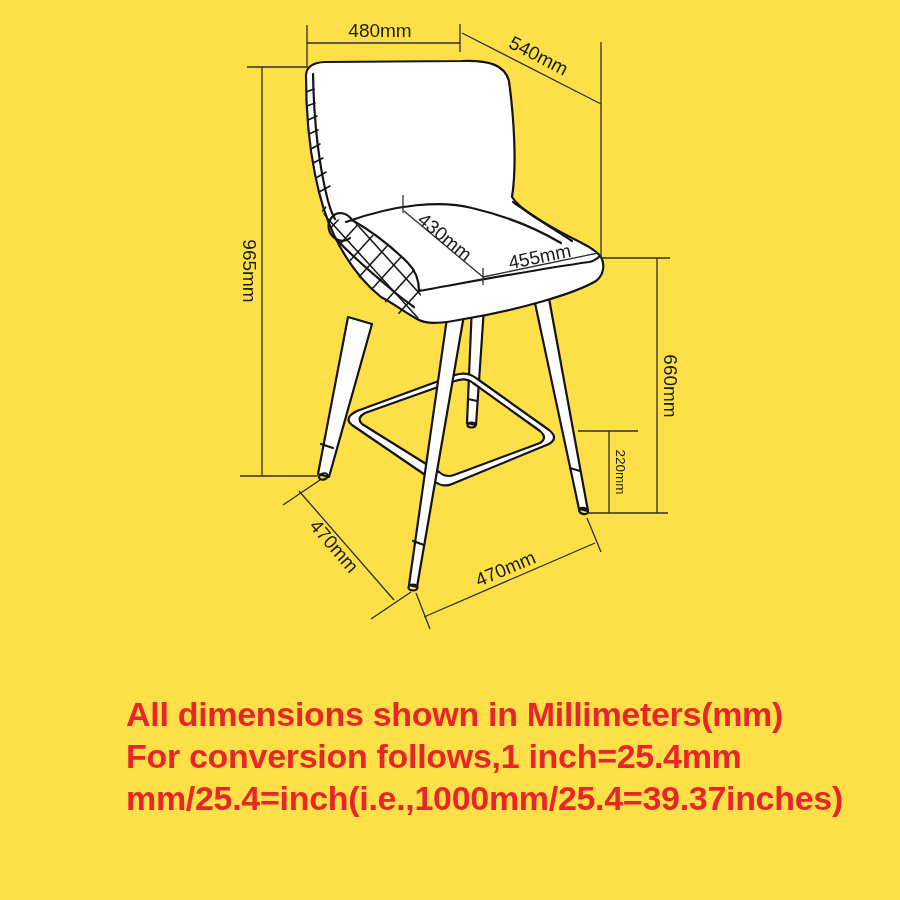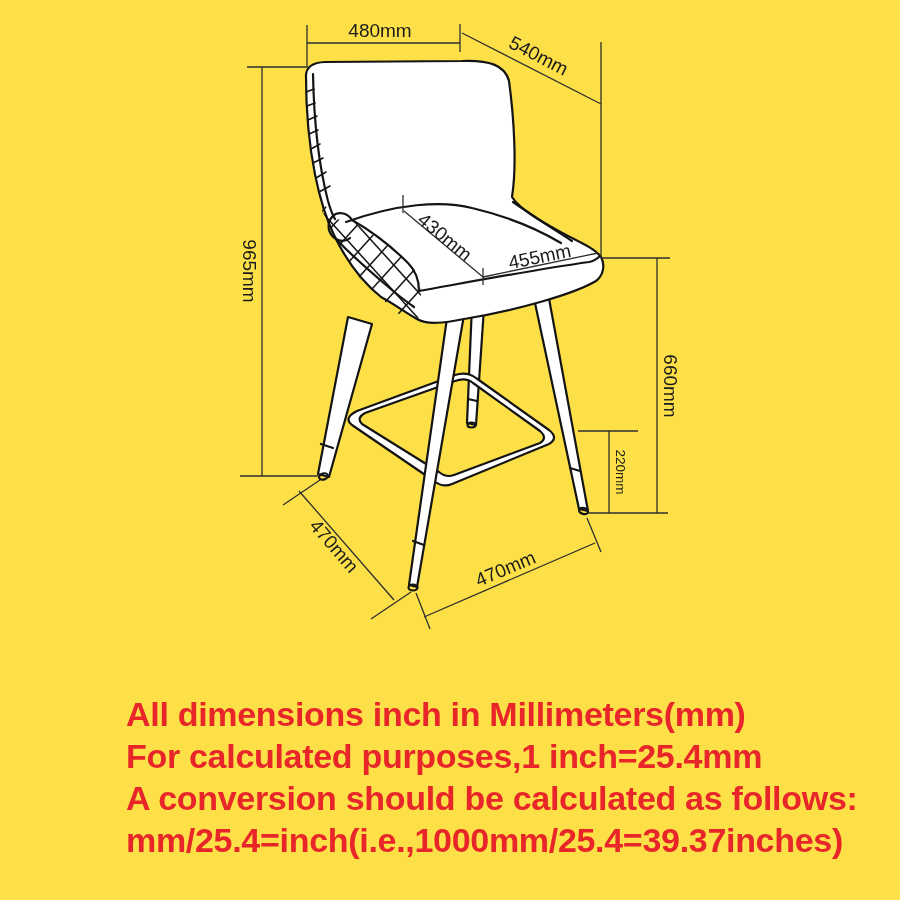--- a/index.html
+++ b/index.html
@@ -180,19 +180,18 @@
 
     <g>
       <line class="dimline" x1="416" y1="593" x2="430" y2="629"></line>
       <line class="dimline" x1="587" y1="518" x2="601" y2="552"></line>
       <line class="dimline" x1="424" y1="617" x2="595" y2="543"></line>
       <text class="dimtext" x="506" y="570" transform="rotate(-23 506 570)">470mm</text>
     </g>
   </svg>
 
   <div id="notice">
-    <div class="t">All dimensions inch in Millimeters(mm)</div>
-    <div class="t">For calculated purposes,1 inch=25.4mm</div>
-    <div class="t">A conversion should be calculated as follows:</div>
+    <div class="t">All dimensions shown in Millimeters(mm)</div>
+    <div class="t">For conversion follows,1 inch=25.4mm</div>
     <div class="t">mm/25.4=inch(i.e.,1000mm/25.4=39.37inches)</div>
   </div>
 
 </div>
 
 </body></html>

